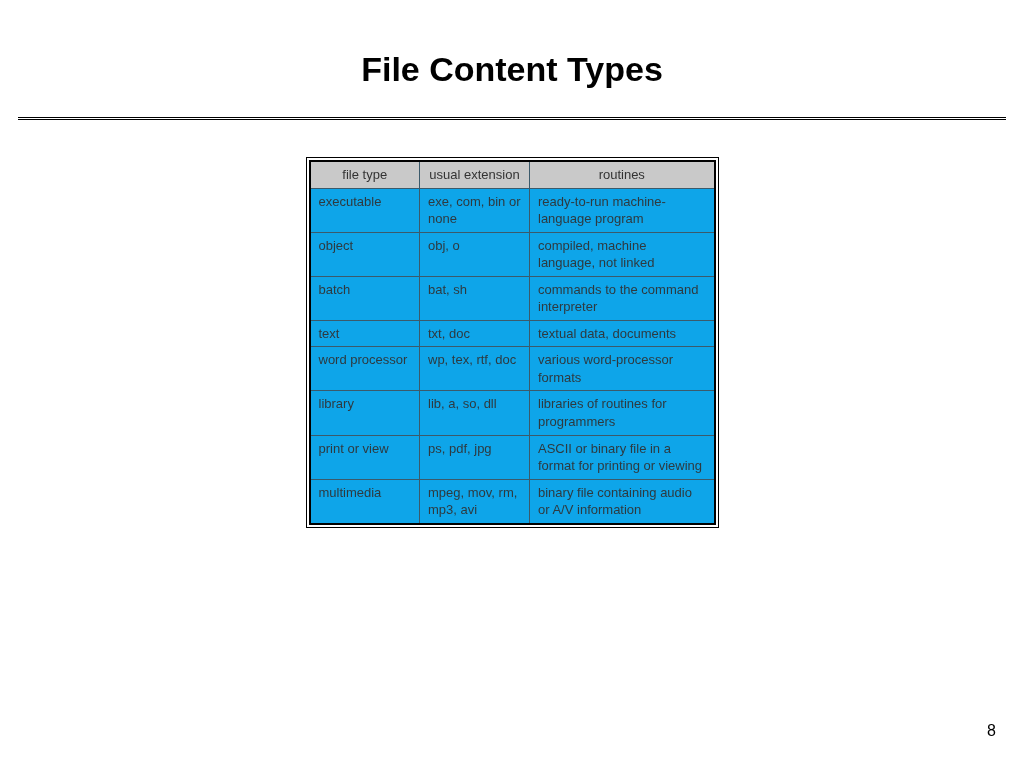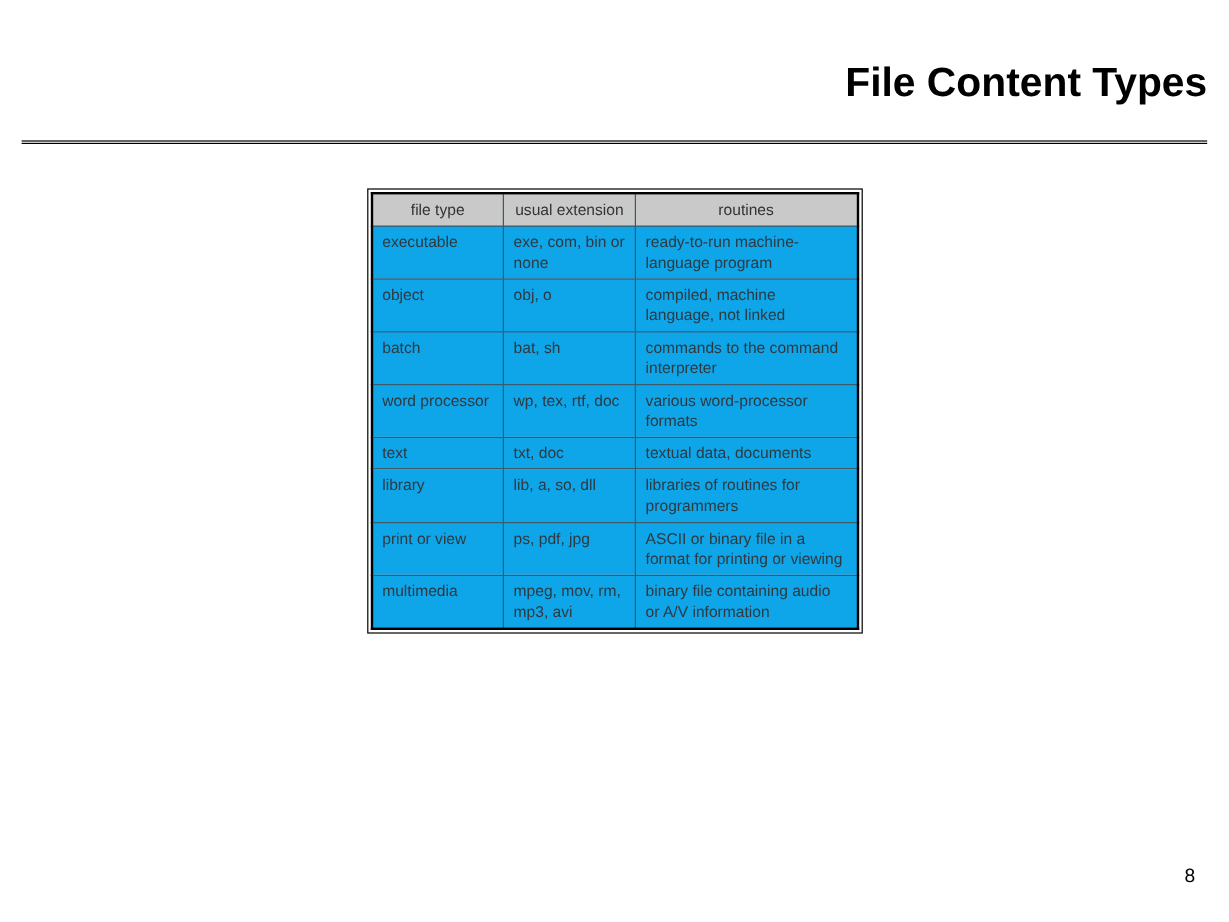--- a/index.html
+++ b/index.html
@@ -11,21 +11,21 @@
       position: relative;
     }
     .slide {
       width: 100%;
       height: 100%;
       padding: 50px 18px 30px 18px;
     }
     .title {
       font-size: 34px;
       font-weight: bold;
-      text-align: right;
+      text-align: center;
       color: #000;
       margin-bottom: 28px;
     }
     .divider {
       border-top: 3px double #000;
       margin-bottom: 40px;
     }
     .table-wrap {
       display: flex;
       justify-content: center;
@@ -92,28 +92,28 @@
             <td class="col-type">object</td>
             <td class="col-ext">obj, o</td>
             <td class="col-func">compiled, machine language, not linked</td>
           </tr>
           <tr>
             <td class="col-type">batch</td>
             <td class="col-ext">bat, sh</td>
             <td class="col-func">commands to the command interpreter</td>
           </tr>
           <tr>
+            <td class="col-type">text</td>
+            <td class="col-ext">txt, doc</td>
+            <td class="col-func">textual data, documents</td>
+          </tr>
+          <tr>
             <td class="col-type">word processor</td>
             <td class="col-ext">wp, tex, rtf, doc</td>
             <td class="col-func">various word-processor formats</td>
-          </tr>
-          <tr>
-            <td class="col-type">text</td>
-            <td class="col-ext">txt, doc</td>
-            <td class="col-func">textual data, documents</td>
           </tr>
           <tr>
             <td class="col-type">library</td>
             <td class="col-ext">lib, a, so, dll</td>
             <td class="col-func">libraries of routines for programmers</td>
           </tr>
           <tr>
             <td class="col-type">print or view</td>
             <td class="col-ext">ps, pdf, jpg</td>
             <td class="col-func">ASCII or binary file in a format for printing or viewing</td>

